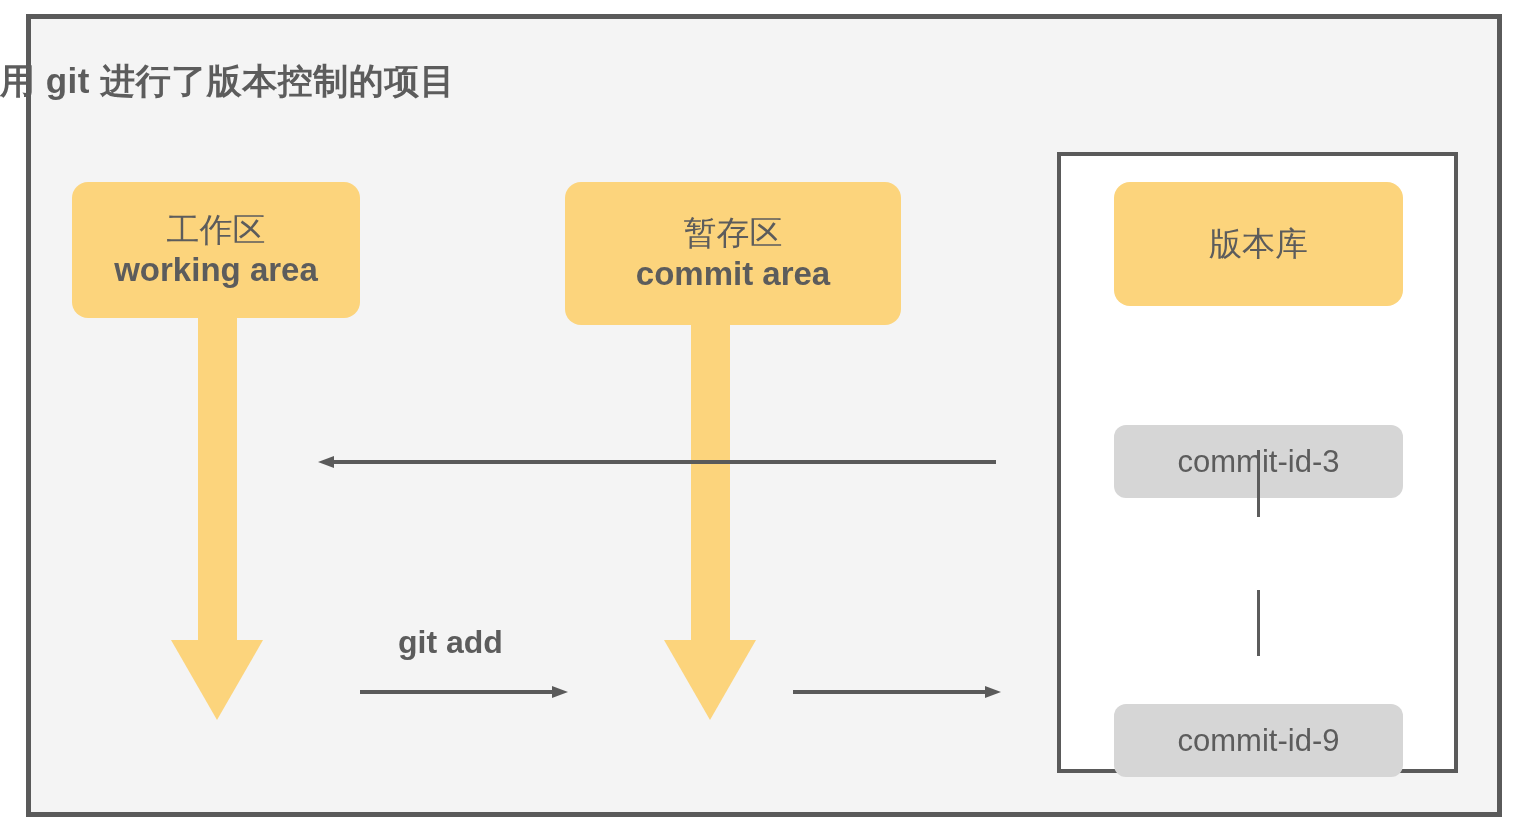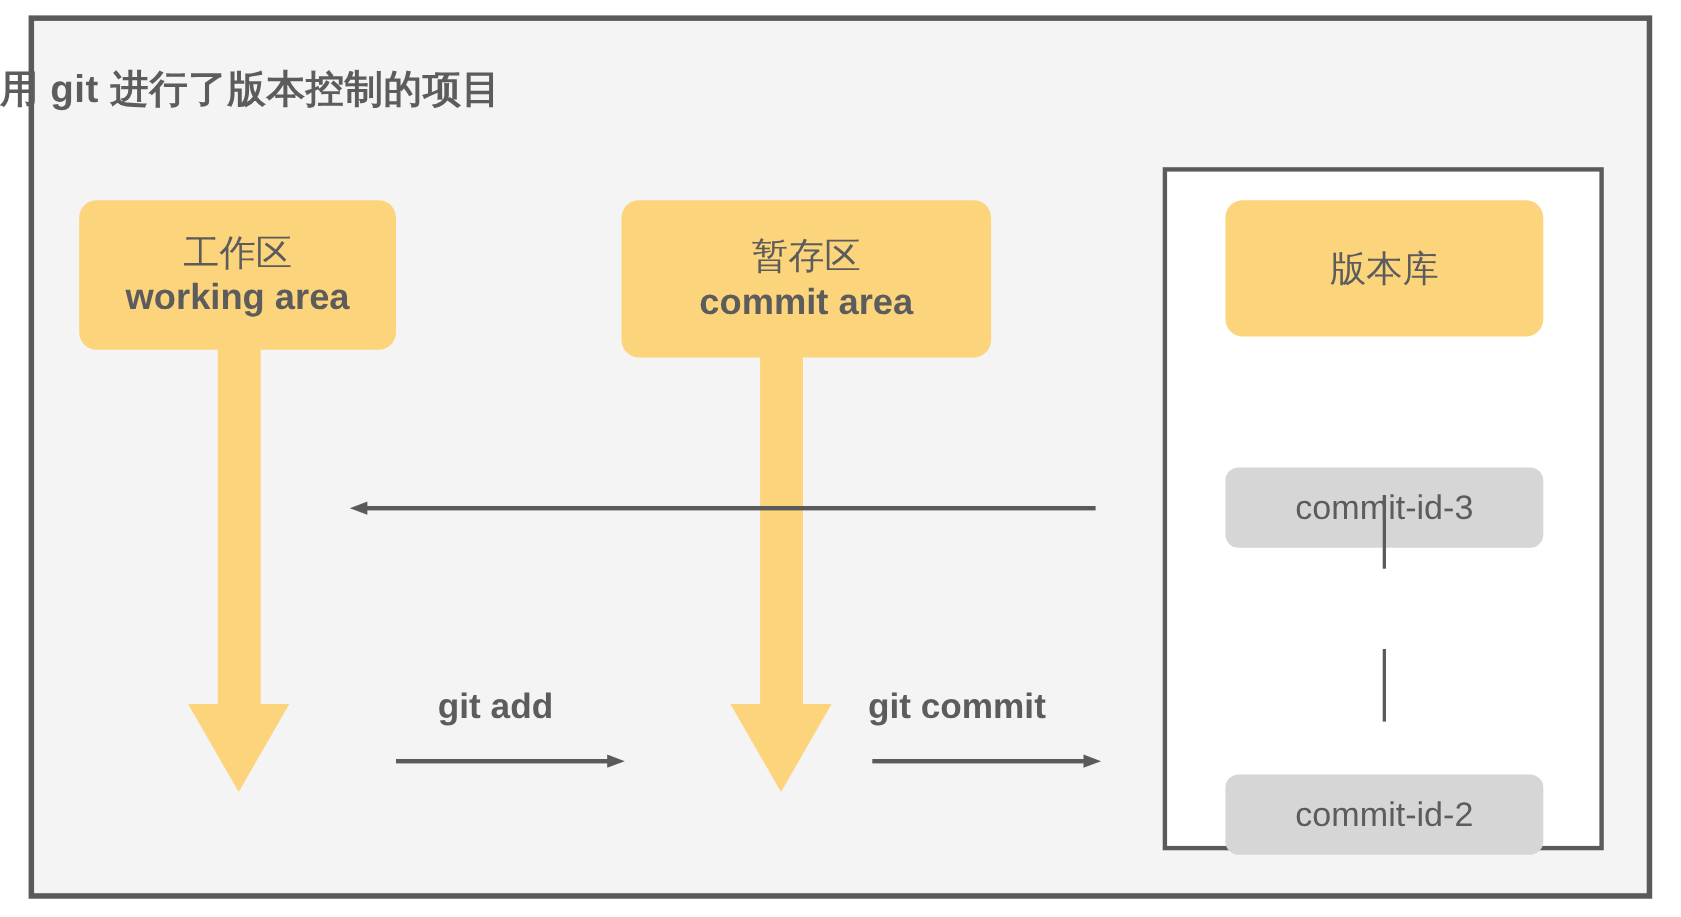--- a/index.html
+++ b/index.html
@@ -165,21 +165,21 @@
 
   <div class="repo-container"></div>
 
   <div class="area-box" id="box-repo">
     <span class="cn">版本库</span>
   </div>
 
   <div class="commit-box" id="commit-3">commit-id-3</div>
   <div class="commit-link" id="link-32"></div>
   <div class="commit-link" id="link-21"></div>
-  <div class="commit-box" id="commit-1">commit-id-2</div>
+  <div class="commit-box" id="commit-1">commit-id-9</div>
 
   <div class="yarrow" id="yarrow-working">
     <div class="shaft"></div>
     <div class="head"></div>
   </div>
   <div class="yarrow" id="yarrow-staged">
     <div class="shaft"></div>
     <div class="head"></div>
   </div>
 
@@ -187,19 +187,18 @@
     <div class="tip-left"></div>
     <div class="line"></div>
   </div>
 
   <div class="cmd-label" id="label-add">git add</div>
   <div class="harrow" id="arrow-add">
     <div class="line"></div>
     <div class="tip-right"></div>
   </div>
 
-  <div class="cmd-label" id="label-commit">git commit</div>
   <div class="harrow" id="arrow-commit">
     <div class="line"></div>
     <div class="tip-right"></div>
   </div>
 
 </div>
 
 </body></html>

